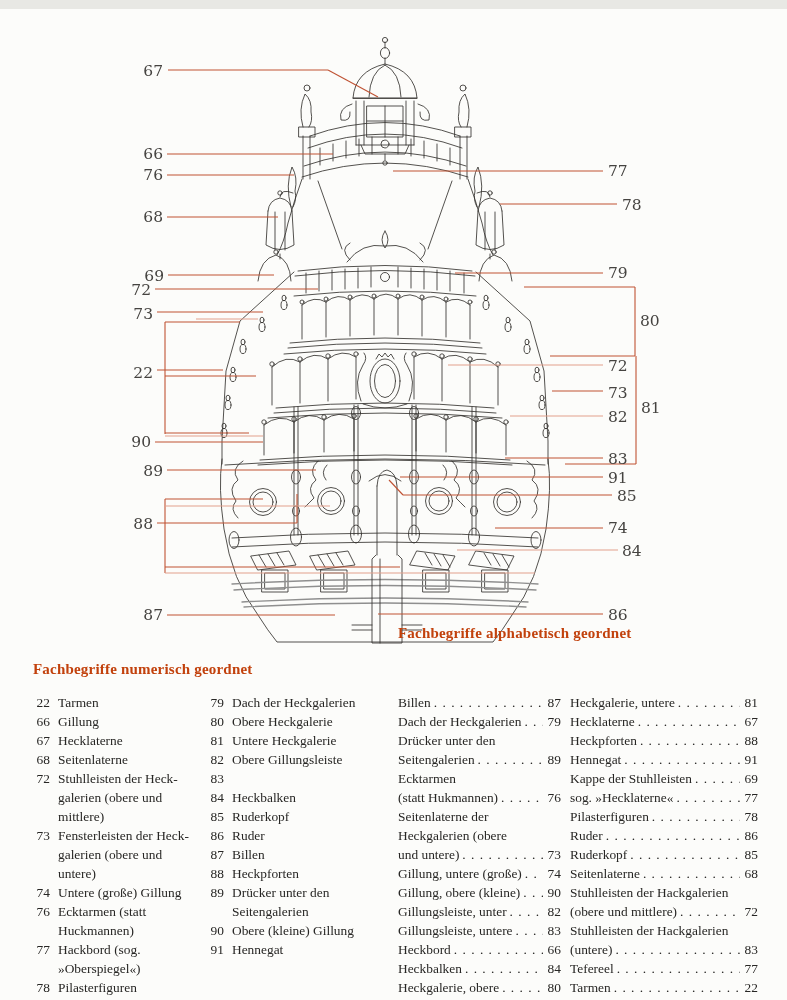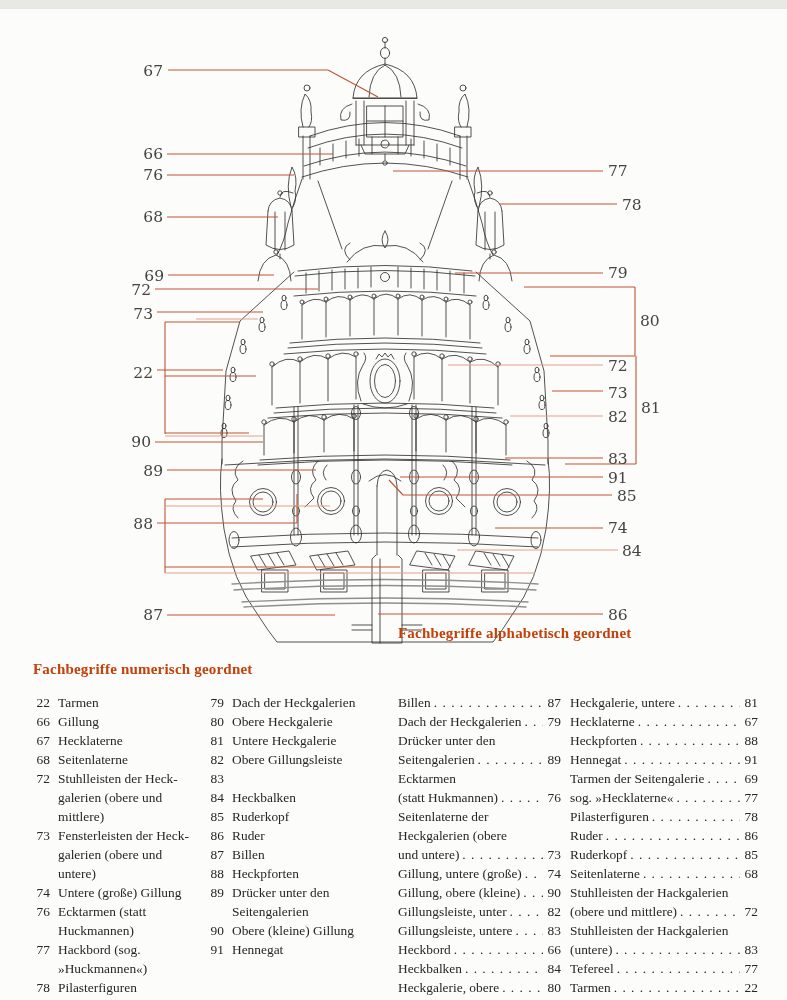--- a/index.html
+++ b/index.html
@@ -409,21 +409,21 @@
         <div class="num-n">76</div>
         <div class="num-t">
           <div>Ecktarmen (statt</div>
           <div>Huckmannen)</div>
         </div>
       </div>
       <div class="num-entry">
         <div class="num-n">77</div>
         <div class="num-t">
           <div>Hackbord (sog.</div>
-          <div>»Huckmannen«)</div>
+          <div>»Oberspiegel«)</div>
         </div>
       </div>
       <div class="num-entry">
         <div class="num-n">78</div>
         <div class="num-t">
           <div>Pilasterfiguren</div>
         </div>
       </div>
     </div>
   <div id="num-col2" class="list-col" style="left:207px;top:684px;width:182px">
@@ -594,21 +594,21 @@
         <span class="atext">Heckpforten</span>
         <span class="adots"></span>
         <span class="anum">88</span>
       </div>
       <div class="arow">
         <span class="atext">Hennegat</span>
         <span class="adots"></span>
         <span class="anum">91</span>
       </div>
       <div class="arow">
-        <span class="atext">Tarmen der Seitengalerie</span>
+        <span class="atext">Kappe der Stuhlleisten</span>
         <span class="adots"></span>
         <span class="anum">69</span>
       </div>
       <div class="arow">
         <span class="atext">sog. »Hecklaterne«</span>
         <span class="adots"></span>
         <span class="anum">77</span>
       </div>
       <div class="arow">
         <span class="atext">Pilasterfiguren</span>

